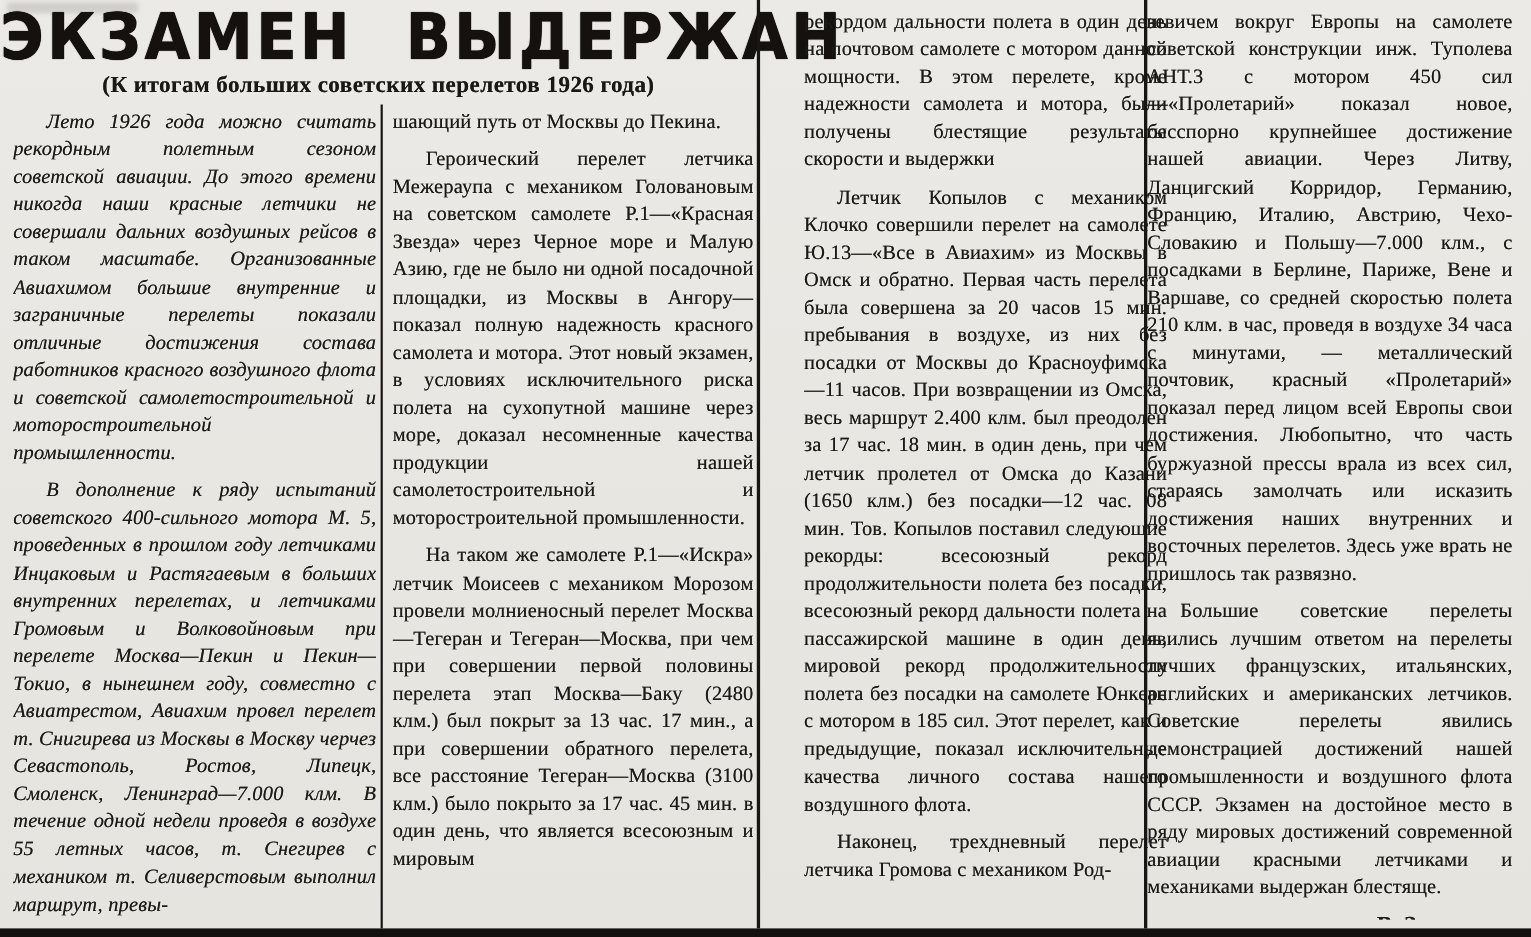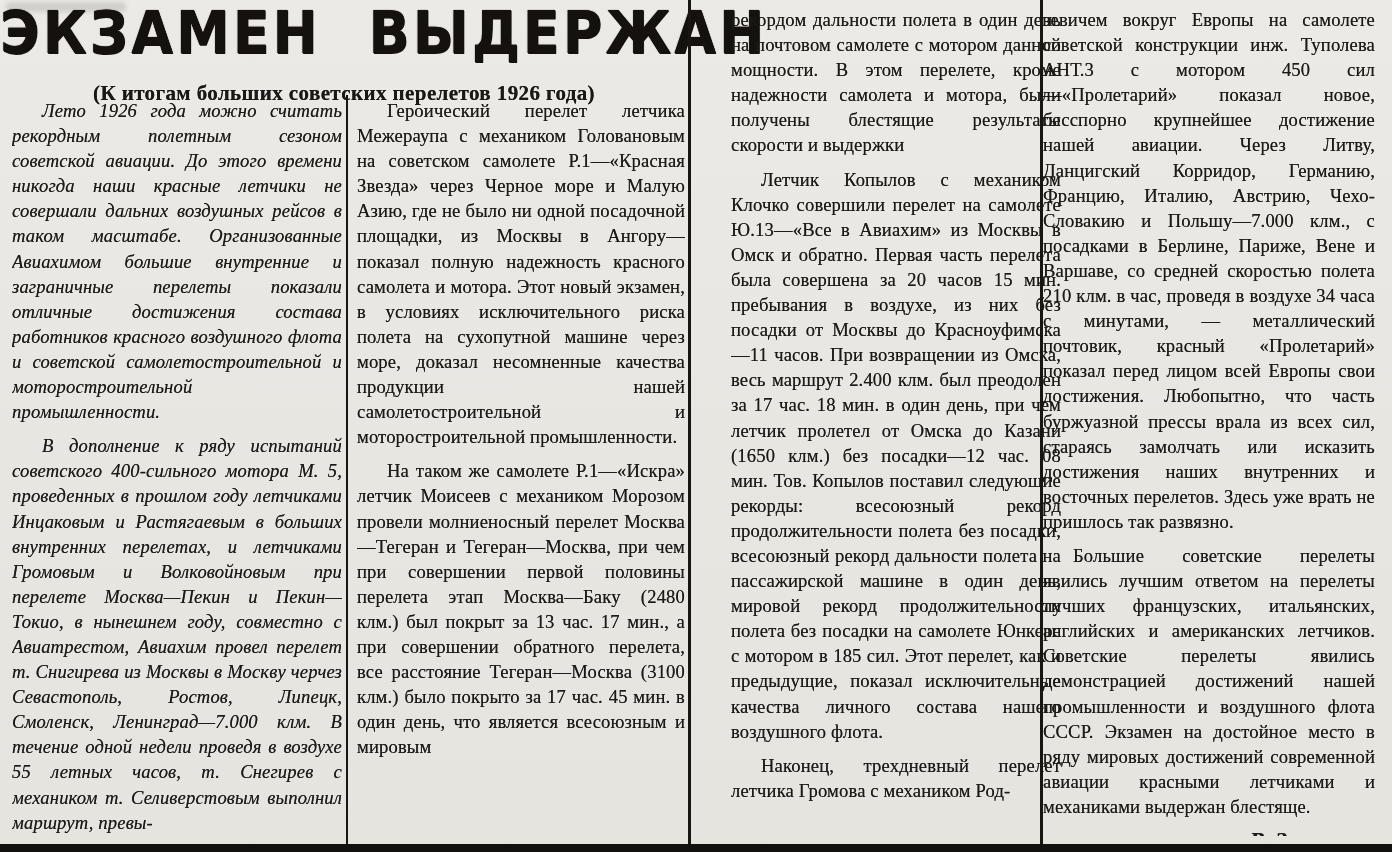--- a/index.html
+++ b/index.html
@@ -11,21 +11,21 @@
   }
   
   .headline{position:absolute;left:0;top:0;width:688px;height:96px;text-align:center;}
   .headline h1{
     margin:6px 0 0;font-family:"DejaVu Sans", sans-serif;font-weight:900;
     font-size:54px;line-height:56px;letter-spacing:3px;word-spacing:26px;
     color:#14110f;text-shadow:0 0 1px #14110f,0.5px 0.5px 0 #14110f;
     transform:scaleY(1.08);white-space:nowrap;
   }
   .headline .sub{
-    margin-top:19px;font-size:21px;font-weight:bold;letter-spacing:.4px;
+    margin-top:3px;font-size:21px;font-weight:bold;letter-spacing:.4px;
     color:#1a1816;text-shadow:0 0 .5px rgba(20,17,15,.8);
   }
   
   .col{
     position:absolute;top:98px;bottom:16px;
     font-size:18.6px;line-height:25.1px;text-align:justify;
     letter-spacing:.15px;
     text-shadow:0 0 .6px rgba(25,22,20,.75);
     overflow:hidden;
   }
@@ -61,20 +61,21 @@
   <div class="headline">
     <h1>ЭКЗАМЕН ВЫДЕРЖАН</h1>
     <div class="sub">(К итогам больших советских перелетов 1926 года)</div>
   </div>
 
   <div class="col" id="col-1">
       <p class="para indent">Лето 1926 года можно считать рекордным полетным сезоном советской авиации. До этого времени никогда наши красные летчики не совершали дальних воздушных рейсов в таком масштабе. Организованные Авиахимом большие внутренние и заграничные перелеты показали отличные достижения состава работников красного воздушного флота и советской самолетостроительной и моторостроительной промышленности.</p>
       <p class="para indent">В дополнение к ряду испытаний советского 400-сильного мотора М. 5, проведенных в прошлом году летчиками Инцаковым и Растягаевым в больших внутренних перелетах, и летчиками Громовым и Волковойновым при перелете Москва—Пекин и Пекин—Токио, в нынешнем году, совместно с Авиатрестом, Авиахим провел перелет т. Снигирева из Москвы в Москву черчез Севастополь, Ростов, Липецк, Смоленск, Ленинград—7.000 клм. В течение одной недели проведя в воздухе 55 летных часов, т. Снегирев с механиком т. Селиверстовым выполнил маршрут, превы-</p>
     </div>
   <div class="col" id="col-2">
+      <p class="para noindent">шающий путь от Москвы до Пекина.</p>
       <p class="para indent">Героический перелет летчика Межераупа с механиком Головановым на советском самолете Р.1—«Красная Звезда» через Черное море и Малую Азию, где не было ни одной посадочной площадки, из Москвы в Ангору—показал полную надежность красного самолета и мотора. Этот новый экзамен, в условиях исключительного риска полета на сухопутной машине через море, доказал несомненные качества продукции нашей самолетостроительной и моторостроительной промышленности.</p>
       <p class="para indent">На таком же самолете Р.1—«Искра» летчик Моисеев с механиком Морозом провели молниеносный перелет Москва—Тегеран и Тегеран—Москва, при чем при совершении первой половины перелета этап Москва—Баку (2480 клм.) был покрыт за 13 час. 17 мин., а при совершении обратного перелета, все расстояние Тегеран—Москва (3100 клм.) было покрыто за 17 час. 45 мин. в один день, что является всесоюзным и мировым</p>
     </div>
   <div class="col" id="col-3">
       <p class="para noindent">рекордом дальности полета в один день на почтовом самолете с мотором данной мощности. В этом перелете, кроме надежности самолета и мотора, были получены блестящие результаты скорости и выдержки</p>
       <p class="para indent">Летчик Копылов с механиком Клочко совершили перелет на самолете Ю.13—«Все в Авиахим» из Москвы в Омск и обратно. Первая часть перелета была совершена за 20 часов 15 мин. пребывания в воздухе, из них без посадки от Москвы до Красноуфимска—11 часов. При возвращении из Омска, весь маршрут 2.400 клм. был преодолен за 17 час. 18 мин. в один день, при чем летчик пролетел от Омска до Казани (1650 клм.) без посадки—12 час. 08 мин. Тов. Копылов поставил следующие рекорды: всесоюзный рекорд продолжительности полета без посадки, всесоюзный рекорд дальности полета на пассажирской машине в один день, мировой рекорд продолжительности полета без посадки на самолете Юнкерс с мотором в 185 сил. Этот перелет, как и предыдущие, показал исключительные качества личного состава нашего воздушного флота.</p>
       <p class="para indent">Наконец, трехдневный перелет летчика Громова с механиком Род-</p>
     </div>
   <div class="col" id="col-4">
 

